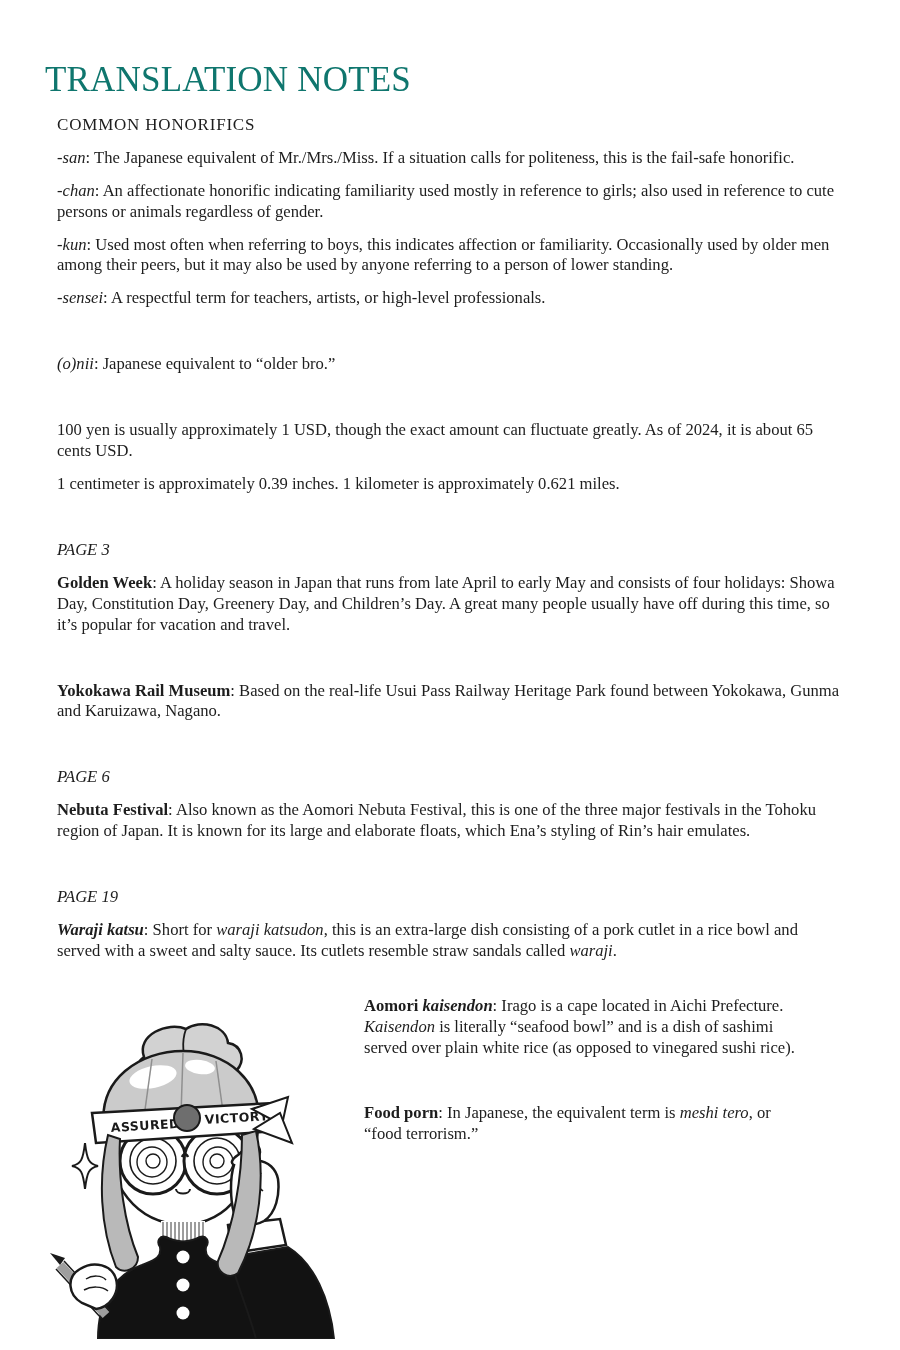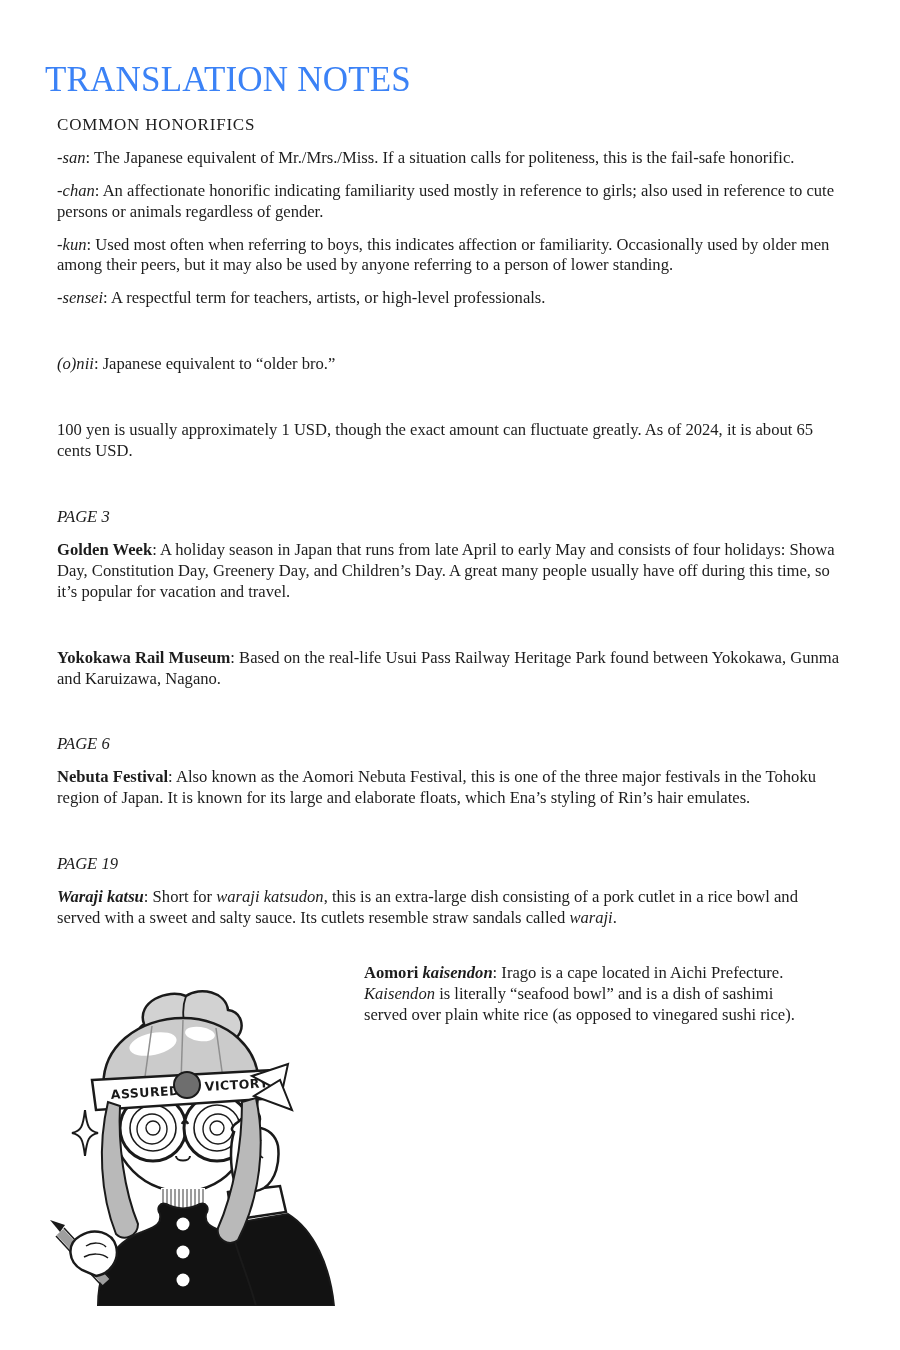--- a/index.html
+++ b/index.html
@@ -14,21 +14,21 @@
     overflow:hidden;
     box-sizing:border-box;
   }
   .content{padding:70px 45px 0 45px;}
   h1.title{
     font-family:"Liberation Serif", serif;
     font-weight:normal;
     font-size:35px;
     letter-spacing:0.2px;
     margin:0 0 24px 0;
-    color:#3b82f6;
+    color:#0f766e;
   }
   .small-heading{
     font-size:17px;
     letter-spacing:0.8px;
   }
   p{margin:12px;}
   .gap{height:21px;}
   .it{font-style:italic;}
   .bd{font-weight:bold;}
   .bi{font-weight:bold;font-style:italic;}
@@ -52,20 +52,21 @@
     <p><span class="it">-kun</span><span>: Used most often when referring to boys, this indicates affection or familiarity. Occasionally used by older men among their peers, but it may also be used by anyone referring to a person of lower standing.</span></p>
     <p><span class="it">-sensei</span><span>: A respectful term for teachers, artists, or high-level professionals.</span></p>
 
     <div class="gap"></div>
 
     <p><span class="it">(o)nii</span><span>: Japanese equivalent to “older bro.”</span></p>
 
     <div class="gap"></div>
 
     <p><span>100 yen is usually approximately 1 USD, though the exact amount can fluctuate greatly. As of 2024, it is about 65 cents USD.</span></p>
+    <p><span>1 centimeter is approximately 0.39 inches. 1 kilometer is approximately 0.621 miles.</span></p>
 
     <div class="gap"></div>
 
     <p class="page-label">PAGE 3</p>
     <p><span class="bd">Golden Week</span><span>: A holiday season in Japan that runs from late April to early May and consists of four holidays: Showa Day, Constitution Day, Greenery Day, and Children’s Day. A great many people usually have off during this time, so it’s popular for vacation and travel.</span></p>
 
     <div class="gap"></div>
 
     <p><span class="bd">Yokokawa Rail Museum</span><span>: Based on the real-life Usui Pass Railway Heritage Park found between Yokokawa, Gunma and Karuizawa, Nagano.</span></p>
 
@@ -171,17 +172,18 @@
 
           <circle cx="135" cy="240" r="6.5" fill="#ffffff"></circle>
           <circle cx="135" cy="268" r="6.5" fill="#ffffff"></circle>
           <circle cx="135" cy="296" r="6.5" fill="#ffffff"></circle>
         </svg>
       </div>
 
       <div class="right-col">
         <p><span class="bd">Aomori </span><span class="bi">kaisendon</span><span>: Irago is a cape located in Aichi Prefecture. </span><span class="it">Kaisendon</span><span> is literally “seafood bowl” and is a dish of sashimi served over plain white rice (as opposed to vinegared sushi rice).</span></p>
         <div class="gap"></div>
+        <p><span class="bd">Food porn</span><span>: In Japanese, the equivalent term is </span><span class="it">meshi tero</span><span>, or “food terrorism.”</span></p>
       </div>
 
     </div>
   </div>
 </div>
 
 </body></html>

